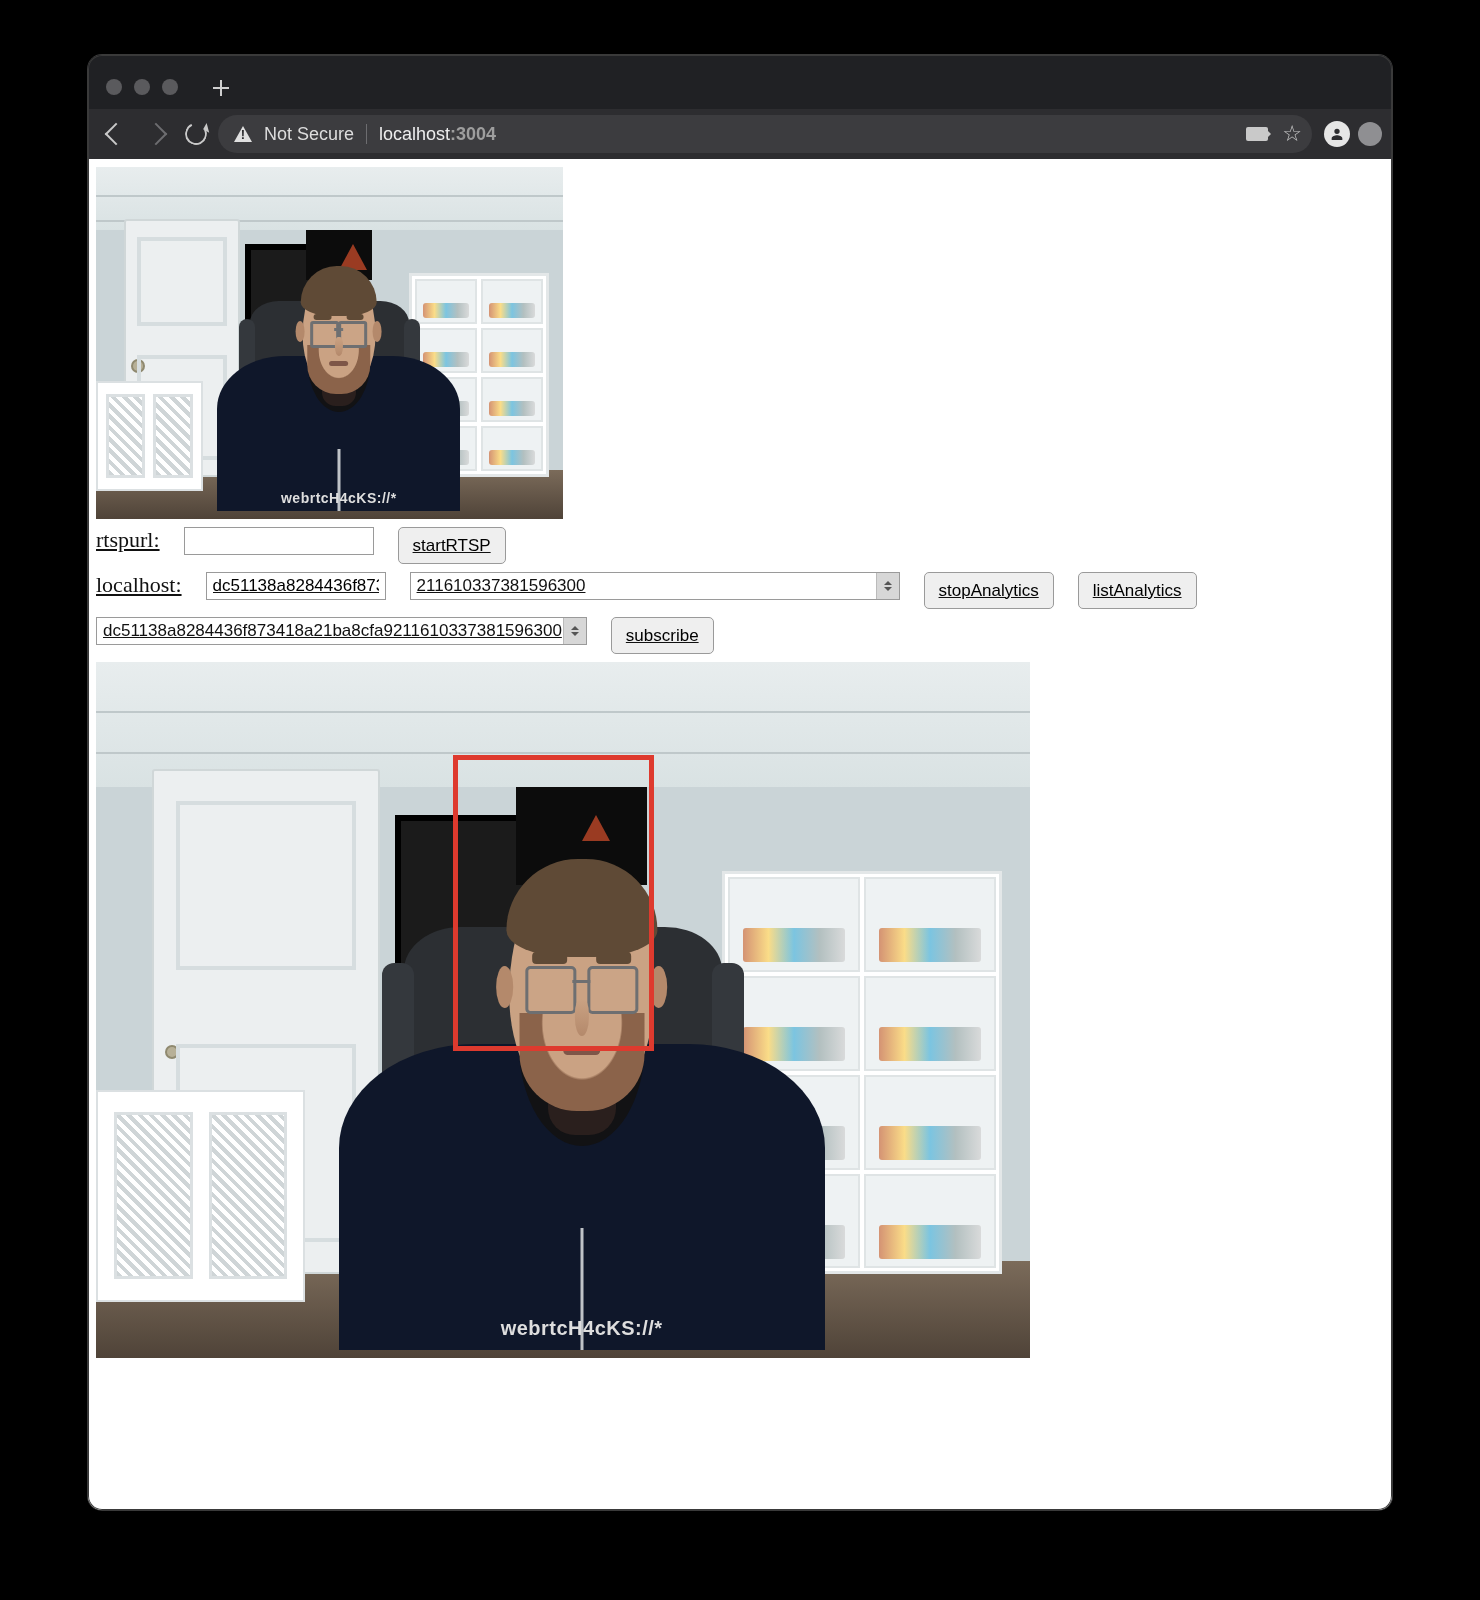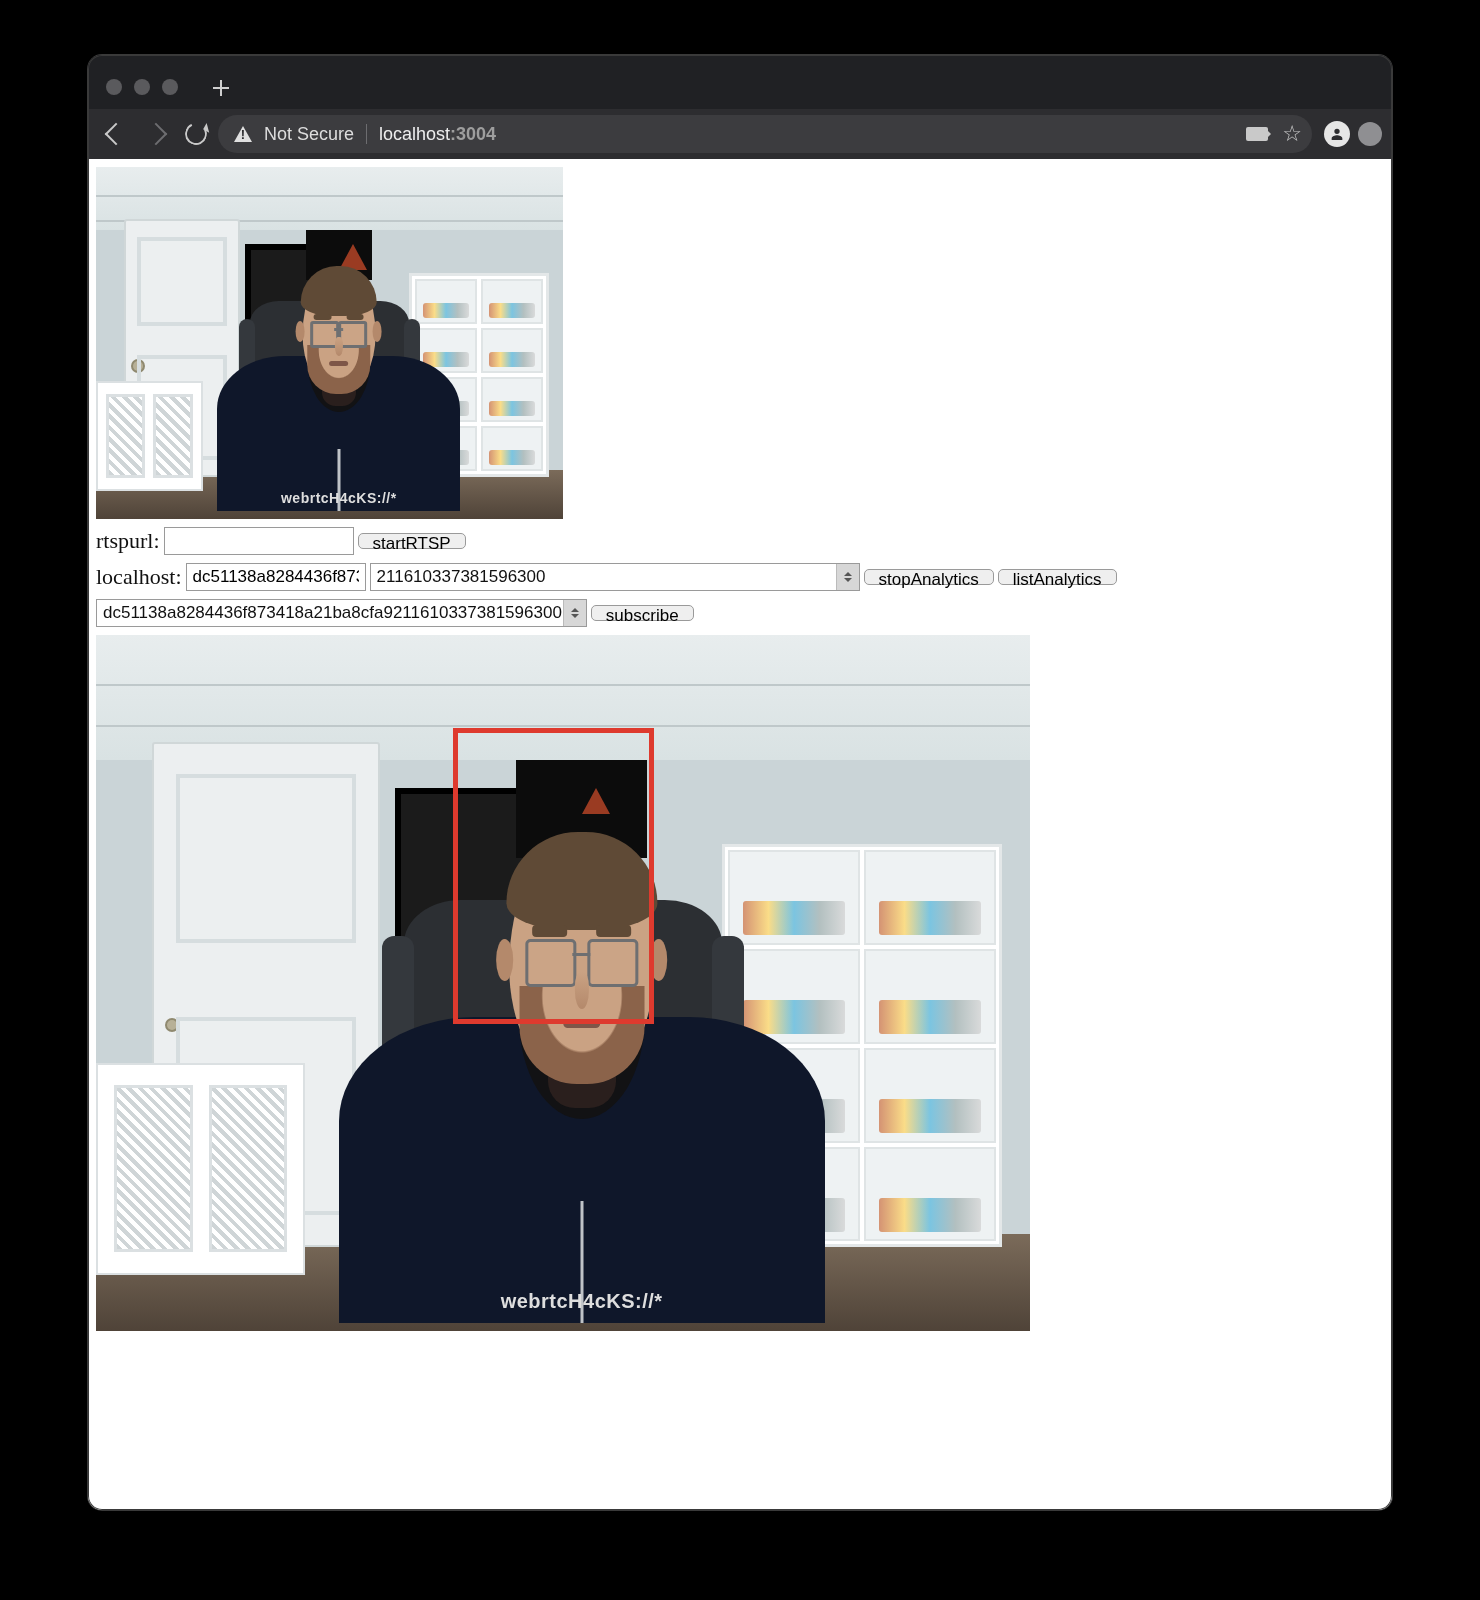--- a/index.html
+++ b/index.html
@@ -63,33 +63,33 @@
   .cam-badge{width:22px;height:14px;background:#c9c9c9;border-radius:2px;position:relative;}
   .cam-badge:after{content:"";position:absolute;right:-7px;top:3px;border:4px solid transparent;border-left-color:#c9c9c9;}
   .star{color:#c9c9c9;font-size:22px;line-height:1;}
   .right-icons{display:flex;align-items:center;gap:8px;margin-left:8px;}
   .avatar{width:26px;height:26px;border-radius:50%;background:#e6e6e6;display:flex;align-items:center;justify-content:center;}
   .avatar svg{width:16px;height:16px;fill:#2d2d30;}
   .gdot{width:24px;height:24px;border-radius:50%;background:#8f8f92;}
   
   .page{position:absolute;top:104px;left:0;right:0;bottom:0;background:var(--white);}
   .page-inner{padding:8px 8px 16px 8px;font-family:"Times New Roman",Times,serif;font-size:22px;}
-  .row{margin:8px 0 0 0;display:flex;align-items:center;flex-wrap:wrap;gap:4px;}
+  .row{margin:8px 0 0 0;display:flex;flex-wrap:wrap;gap:24px;text-decoration:underline;}
   label.lab{font-family:"Times New Roman",Times,serif;}
   input.txt, .sel{font-family:Arial,sans-serif;font-size:17px;border:1px solid var(--btn-border);background:#fff;height:28px;padding:0 6px;box-sizing:border-box;}
   input.txt{width:190px;}
   input.txt.mid{width:180px;}
   .sel{display:inline-flex;align-items:center;position:relative;padding-right:24px;min-width:60px;}
   .sel.long{min-width:490px;}
   .sel.xlong{min-width:490px;}
   .sel .chev{position:absolute;right:0;top:0;bottom:0;width:22px;background:var(--select-chevron-bg);display:flex;flex-direction:column;align-items:center;justify-content:center;gap:2px;border-left:1px solid #bbb;}
   .sel .chev:before,.sel .chev:after{content:"";width:0;height:0;border:4px solid transparent;}
   .sel .chev:before{border-bottom-color:#555;}
   .sel .chev:after{border-top-color:#555;}
-  button.btn{font-family:Arial,sans-serif;font-size:17px;border:1px solid var(--btn-border);background:var(--btn-bg);border-radius:5px;height:16px;padding:0 14px;cursor:pointer;}
+  button.btn{font-family:Arial,sans-serif;font-size:17px;border:1px solid var(--btn-border);background:var(--btn-bg);border-radius:5px;height:37px;padding:0 14px;cursor:pointer;}
   
   .cam{position:relative;overflow:hidden;background:var(--room-wall);}
   .cam.small{width:467px;height:352px;}
   .cam.large{width:934px;height:696px;margin-top:8px;}
   .ceiling{position:absolute;left:0;right:0;top:0;height:18%;background:linear-gradient(#e8edee,#d9e2e3);}
   .ceil-line{position:absolute;left:0;right:0;height:2px;background:#bfc8ca;}
   .floor{position:absolute;left:0;right:0;bottom:0;height:14%;background:linear-gradient(#7b6b5a,#4f4338);}
   .door{position:absolute;left:6%;bottom:12%;width:24%;height:72%;background:var(--door);border:2px solid #d0d7d8;border-radius:3px;}
   .door:before,.door:after{content:"";position:absolute;border:4px solid #d6dddf;}
   .door:before{left:10%;right:10%;top:6%;height:32%;}

